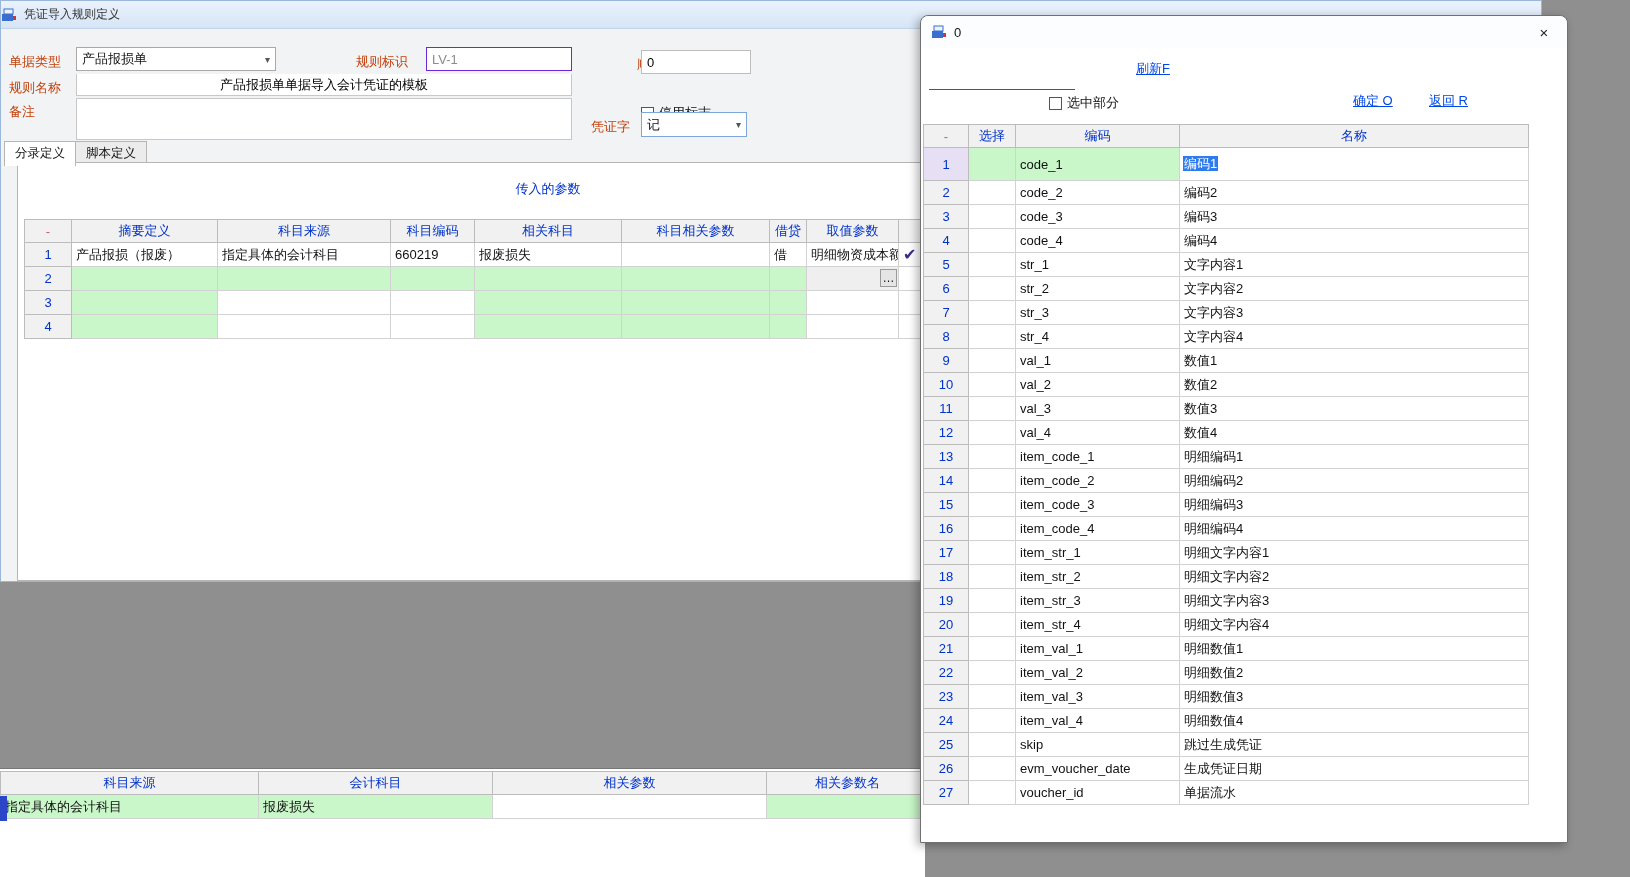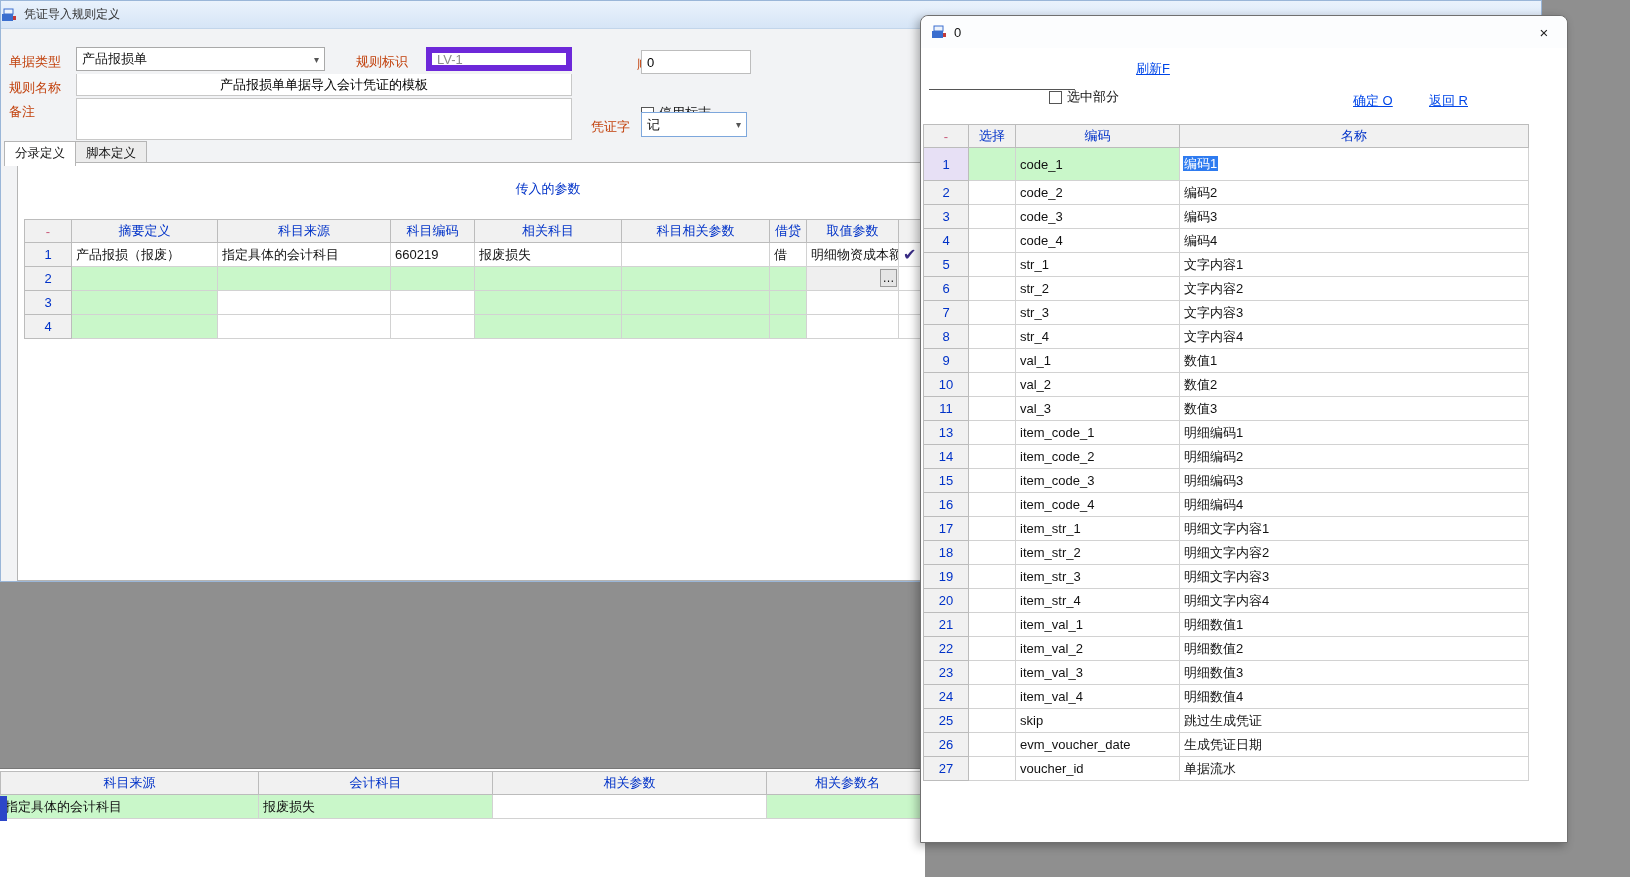--- a/index.html
+++ b/index.html
@@ -13,23 +13,23 @@
   .app-icon { width:16px; height:16px; display:inline-block; }
 
   .lbl { position:absolute; font-size:13px; color:#c2410c; white-space:nowrap; }
   .input { position:absolute; background:#fff; border:1px solid #bdbdbd; font-size:13px; padding:0 5px; color:#000; }
   .combo { position:absolute; background:#fff; border:1px solid #a9a9a9; display:flex; align-items:center; padding:0 5px; font-size:13px; }
   .combo .arrow { margin-left:auto; color:#555; font-size:10px; }
   .cbwrap { position:absolute; display:flex; align-items:center; gap:5px; }
   .cb { width:13px; height:13px; border:1px solid #555; background:#fff; display:inline-block; }
 
   .l-doctype { left:8px; top:52px; }
-  .c-doctype { left:75px; top:46px; width:249px; height:24px; }
+  .c-doctype { left:75px; top:46px; width:200px; height:24px; }
   .l-ruleid  { left:355px; top:52px; }
-  .i-ruleid  { left:425px; top:46px; width:146px; height:24px; color:#8c8c8c; border:6px solid #6d28d9; }
+  .i-ruleid  { left:425px; top:46px; width:146px; height:24px; color:#8c8c8c; border:1px solid #6d28d9; }
   .l-seq     { left:588px; top:55px;margin-left:48px; }
   .i-seq     { left:640px; top:49px; width:110px; height:24px; }
   .l-rulename{ left:8px; top:78px; }
   .i-rulename{ left:75px; top:73px; width:496px; height:22px; border:1px solid #c8c8c8; border-top:none;text-align:center; }
   .l-remark  { left:8px; top:102px; }
   .t-remark  { position:absolute; left:75px; top:97px; width:496px; height:42px; background:#fff; border:1px solid #c8c8c8; resize:none; }
   .cb-disable{ left:640px; top:87px;margin-top:16px; }
   .l-vword   { left:590px; top:117px; }
   .c-vword   { left:640px; top:111px; width:106px; height:25px; border:1px solid #7da7dc; }
 
@@ -65,21 +65,21 @@
   
   .dialog { position:absolute; left:920px; top:15px; width:648px; height:828px; background:#fff; border:1px solid #707070; border-radius:8px 8px 0 0; box-shadow:-3px 3px 10px rgba(0,0,0,.3); }
   .dlg-titlebar { height:32px; display:flex; align-items:center; gap:7px; padding:0 10px; border-radius:8px 8px 0 0; background:#fcfdfe; }
   .dlg-title { font-size:13px; color:#111; }
   .dlg-close { position:absolute; right:6px; top:5px; width:34px; height:24px; text-align:center; line-height:24px; font-size:15px; color:#222; cursor:pointer; }
   .dlg-underline { position:absolute; left:8px; top:73px; width:146px; height:1px; background:#555; }
   .dlg-link { color:#0046e8; text-decoration:underline; cursor:pointer; font-size:13px; position:absolute; white-space:nowrap; }
   .dlg-refresh { left:215px; top:44px; }
   .dlg-ok { left:432px; top:76px; }
   .dlg-back { left:508px; top:76px; }
-  .dlg-cb { position:absolute; left:128px; top:72px; display:flex; align-items:center; gap:5px; }
+  .dlg-cb { position:absolute; left:128px; top:78px; display:flex; align-items:center; gap:5px; }
   .dlg-table { position:absolute; left:2px; top:108px; width:605px; }
 </style>
 </head>
 <body>
 
 <div class="main-window">
   <div class="mw-titlebar">
     <span class="app-icon">
       <svg width="16" height="16" viewBox="0 0 16 16">
           <rect x="1" y="7" width="11" height="7" fill="#3a6ecf"></rect>
@@ -330,20 +330,26 @@
           <td>val_2</td>
           <td>数值2</td>
         </tr>
         <tr>
           <td class="num">11</td>
           <td></td>
           <td>val_3</td>
           <td>数值3</td>
         </tr>
         <tr>
+          <td class="num">12</td>
+          <td></td>
+          <td>val_4</td>
+          <td>数值4</td>
+        </tr>
+        <tr>
           <td class="num">13</td>
           <td></td>
           <td>item_code_1</td>
           <td>明细编码1</td>
         </tr>
         <tr>
           <td class="num">14</td>
           <td></td>
           <td>item_code_2</td>
           <td>明细编码2</td>

